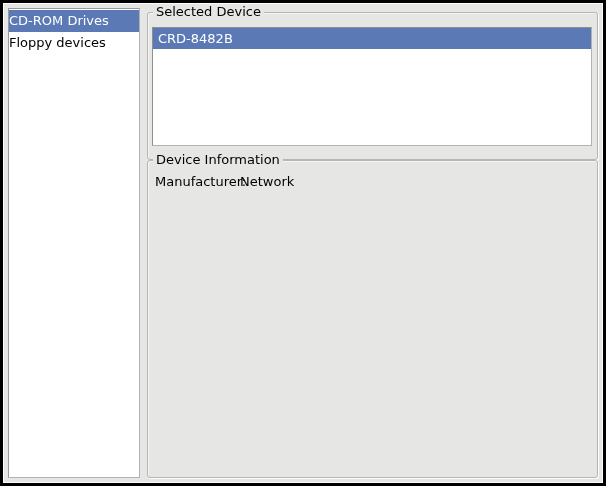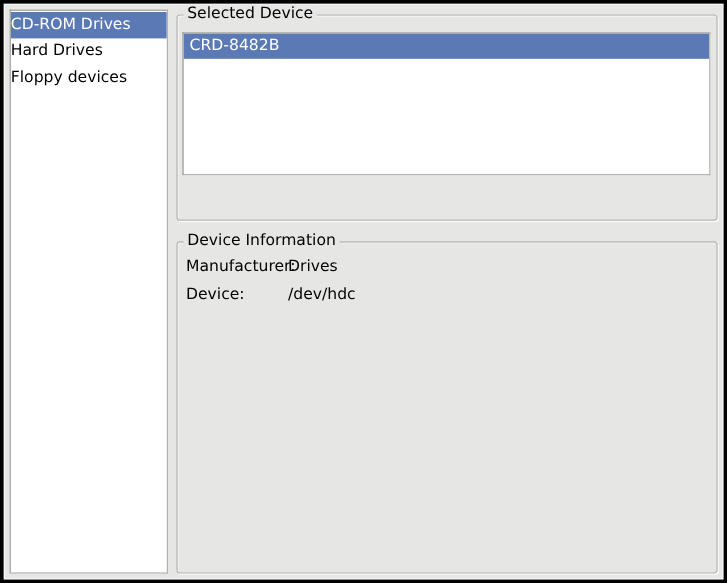--- a/index.html
+++ b/index.html
@@ -64,21 +64,21 @@
     top: -9px;
     left: 5px;
     background: var(--window-bg, #e6e6e4);
     padding: 0 3px;
     line-height: 16px;
     white-space: nowrap;
   }
 
   .selected-device-frame {
     margin-top: 4px;
-    height: 172px;
+    height: 148px;
   }
   .device-list {
     margin: 14px 5px 5px 4px;
     height: 119px;
     background: #fff;
     border: 1px solid;
     border-color: #8f8f8d #b2b2b0 #b2b2b0 #8f8f8d;
     overflow: hidden;
   }
   .device-item {
@@ -87,21 +87,20 @@
     padding-left: 5px;
     white-space: nowrap;
     cursor: default;
   }
   .device-item.selected {
     background: var(--selection-bg, #5b7ab5);
     color: var(--selection-text, #fff);
   }
 
   .device-info-frame {
-    margin-top: 17px;
     flex: 1;
   }
   .info-rows {
     padding: 9px 6px 0 7px;
   }
   .info-row {
     line-height: 23px;
     white-space: nowrap;
   }
   .info-label {
@@ -109,39 +108,35 @@
     width: 85px;
   }
 </style>
 </head>
 <body>
 
 <div class="window">
 
   <div class="category-list">
     <div class="category-item selected">CD-ROM Drives</div>
-    <div class="category-item">Hard Drives</div>
     <div class="category-item">Floppy devices</div>
   </div>
 
   <div class="right-col">
 
     <div class="frame selected-device-frame">
       <span class="frame-label">Selected Device</span>
       <div class="device-list">
         <div class="device-item selected">CRD-8482B</div>
       </div>
     </div>
 
     <div class="frame device-info-frame">
       <span class="frame-label">Device Information</span>
       <div class="info-rows">
         <div class="info-row">
-          <span class="info-label">Manufacturer:</span><span class="info-value">Drives</span>
-        </div>
-        <div class="info-row">
-          <span class="info-label">Device:</span><span class="info-value">/dev/hdc</span>
+          <span class="info-label">Manufacturer:</span><span class="info-value">Network</span>
         </div>
       </div>
     </div>
 
   </div>
 </div>
 
 </body></html>

